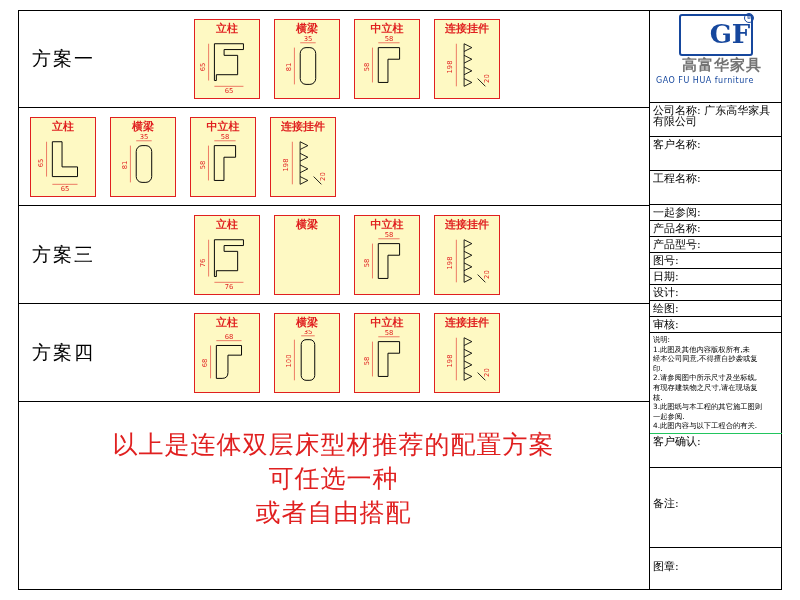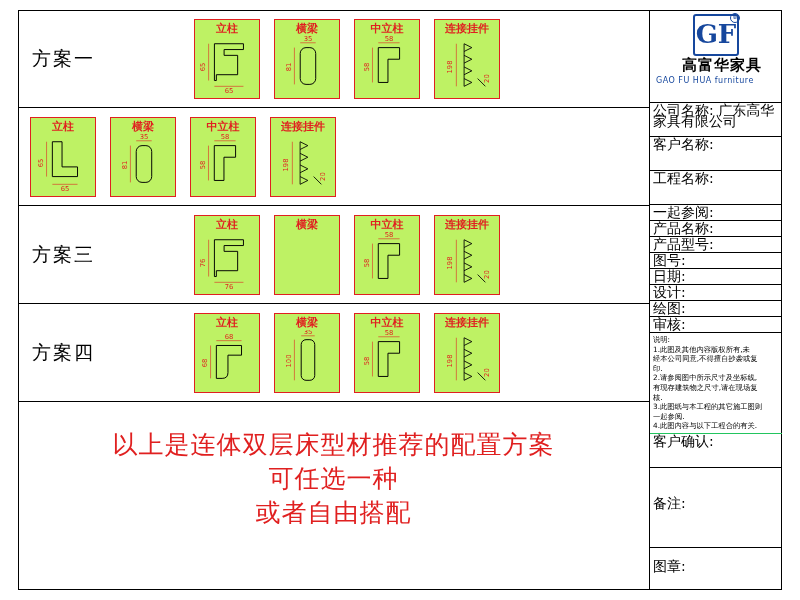--- a/index.html
+++ b/index.html
@@ -4,34 +4,34 @@
 <style>
   html,body{margin:0;padding:0;background:#ffffff;}
   body{width:800px;height:600px;font-family:"DejaVu Sans","Liberation Sans",sans-serif;color:#000;}
   #sheet{position:relative;width:800px;height:600px;box-sizing:border-box;}
   .frame{position:absolute;left:18px;top:10px;width:764px;height:580px;border:1px solid #000;box-sizing:border-box;}
   
   .left{position:absolute;left:18px;top:10px;width:632px;height:580px;box-sizing:border-box;border-right:1px solid #000;}
   .row{position:relative;box-sizing:border-box;border-bottom:1px solid #000;height:98px;display:flex;align-items:center;}
   .row .plan-name{width:150px;font-size:19px;letter-spacing:2px;font-family:"DejaVu Sans","Liberation Sans",sans-serif;margin-left:14px;}
   .cards{flex:1;display:flex;align-items:center;gap:14px;padding-left:12px;}
-  .card{width:66px;height:80px;border:1px solid #e02020;box-sizing:border-box;position:relative;background:#bef264;}
+  .card{width:66px;height:80px;border:1px solid #e02020;box-sizing:border-box;position:relative;background:#fef9c3;}
   .card .ctitle{position:absolute;top:1px;left:0;right:0;text-align:center;font-size:11px;color:#e02020;font-weight:bold;letter-spacing:0px;}
   .card .cbody{position:absolute;top:16px;left:0;right:0;bottom:2px;text-align:center;}
   .card svg{display:block;width:100%;height:100%;}
   
   .noterow{height:188px;border-bottom:none;display:block;position:relative;}
   .notetext{position:absolute;left:0;right:0;top:26px;text-align:center;color:#e02020;font-size:25px;line-height:34px;letter-spacing:1px;}
   
   .right{position:absolute;left:650px;top:10px;width:132px;height:580px;box-sizing:border-box;}
-  .rbox{box-sizing:border-box;border-bottom:1px solid #000;padding:2px 3px;font-size:14px;line-height:11px;}
+  .rbox{box-sizing:border-box;border-bottom:1px solid #000;padding:2px 3px;font-size:11px;line-height:11px;}
   .logo{height:92px;position:relative;border-bottom:1px solid #000;}
-  .logo .mark{position:absolute;left:50%;top:4px;transform:translateX(-50%);width:42px;height:38px;border:2px solid #16479d;border-radius:3px;color:#16479d;font-size:26px;font-weight:bold;text-align:center;line-height:36px;font-family:"DejaVu Serif","Liberation Serif",serif;}
+  .logo .mark{position:absolute;left:50%;top:4px;transform:translateX(-50%);width:42px;height:38px;border:2px solid #16479d;border-radius:3px;color:#16479d;font-size:26px;font-weight:bold;text-align:center;line-height:36px;font-family:"DejaVu Serif","Liberation Serif",serif;padding-left:28px;}
   .logo .mark .dot{position:absolute;right:-3px;top:-3px;width:8px;height:8px;border:1px solid #16479d;border-radius:50%;font-size:5px;line-height:7px;color:#16479d;}
-  .logo .cn{position:absolute;left:12px;right:0;top:46px;text-align:center;font-size:15px;font-weight:bold;color:#000000;letter-spacing:1px;}
+  .logo .cn{position:absolute;left:12px;right:0;top:46px;text-align:center;font-size:15px;font-weight:bold;color:#737373;letter-spacing:1px;}
   .logo .en{position:absolute;left:6px;right:0;top:66px;text-align:left;font-size:8px;color:#16479d;letter-spacing:0.5px;}
   .noteblk{font-size:7.3px;line-height:9.6px;padding:2px 3px;border-bottom:1px solid #22c55e;}
   .tall{height:34px;}
   .tall2{height:52px;margin-top:28px;}
   .dim{font-size:7px;fill:#e02020;}
 </style>
 </head>
 <body>
 
 <div id="sheet">

